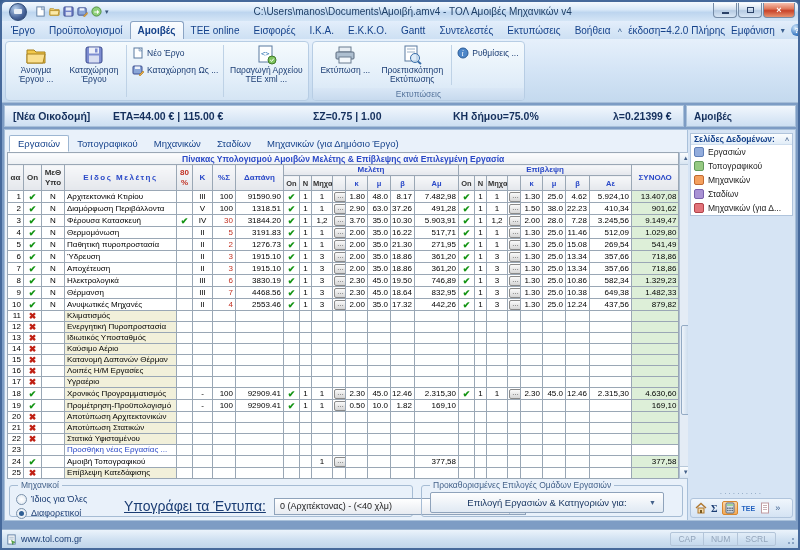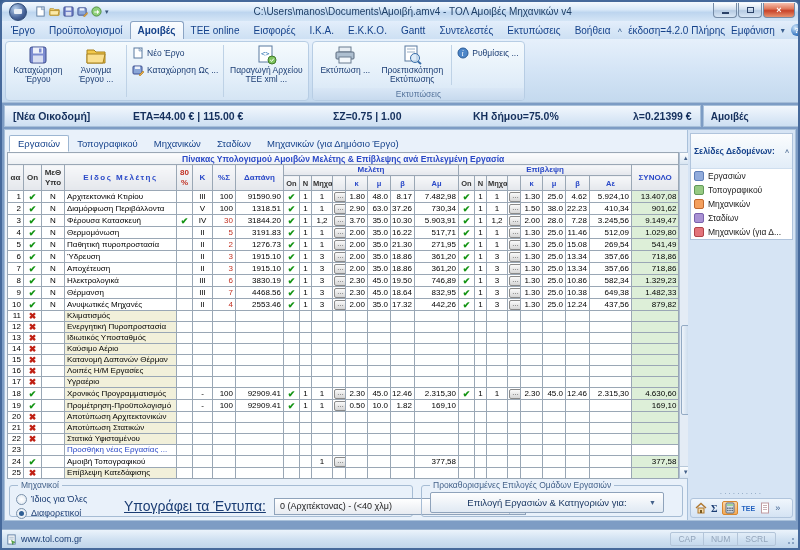--- a/index.html
+++ b/index.html
@@ -38,21 +38,21 @@
   .bigbtn svg{width:22px;height:20px;flex:none;margin-bottom:1px;}
   .rsep{width:1px;background:#bed2e6;margin:2px 2px;}
   .smallcol{display:flex;flex-direction:column;justify-content:flex-start;gap:5px;padding:4px 3px 0;}
   .smallbtn{display:flex;align-items:center;gap:3px;font-size:8.5px;color:#1a3c73;white-space:nowrap;}
   .smallbtn svg{width:12px;height:12px;flex:none;}
 
   
   .inforow{flex:none;display:flex;gap:2px;margin:2px 2px 0;}
   .infobar{flex:1;height:20px;display:flex;align-items:center;gap:0;background:linear-gradient(#f2f7fd,#dcea f8 50%,#cddff2);background:linear-gradient(#f2f7fd,#cddff2);border:1px solid #a8c0da;font-size:10.5px;font-weight:bold;color:#142f5c;padding:0 8px;white-space:nowrap;}
   .infobar span{display:inline-block;}
-  .inf-proj{width:120px;}
+  .inf-proj{width:100px;}
   .inf-eta{width:200px;}
   .inf-sz{width:140px;}
   .inf-kh{width:160px;}
   .amhdr{width:101px;flex:none;display:flex;align-items:center;background:linear-gradient(#f2f7fd,#cddff2);border:1px solid #a8c0da;font-size:10px;font-weight:bold;color:#142f5c;padding-left:7px;}
 
   
   .main{flex:1;display:flex;margin:2px 2px 8px;min-height:0;}
   .content{width:684px;flex:none;display:flex;flex-direction:column;background:#e9f1fa;border:1px solid #a8c0da;box-sizing:border-box;min-height:0;}
   .tabstrip{height:19px;flex:none;display:flex;align-items:flex-end;padding:2px 4px 0;font-size:9.5px;color:#15428b;}
   .ttab{padding:2px 8px 2px;white-space:nowrap;}
@@ -98,21 +98,21 @@
   .siglabel{font-size:14px;color:#1a3c73;white-space:nowrap;text-decoration:underline;}
   .combo{width:252px;height:17px;border:1px solid #8fa3bb;background:linear-gradient(#ffffff,#e7ebf1);display:flex;align-items:center;font-size:9px;color:#222;padding-left:5px;box-sizing:border-box;flex:none;}
   .combo .arr{margin-left:auto;align-self:stretch;width:15px;background:linear-gradient(#f5f8fb,#d9e3ee);border-left:1px solid #aebfd2;display:flex;align-items:center;justify-content:center;font-size:7px;color:#44618a;}
   .gb-presets{flex:1;display:flex;align-items:center;justify-content:flex-start;padding:4px 8px 2px;}
   .ddbtn{position:relative;width:232px;height:19px;border:1px solid #8fa3bb;border-radius:2px;background:linear-gradient(#fefefe,#e0e9f3);font-size:9.5px;color:#14325e;display:flex;align-items:center;justify-content:center;}
   .ddbtn .arr{position:absolute;right:7px;font-size:7px;color:#44618a;}
 
   
   .sidebar{flex:1;display:flex;flex-direction:column;background:#d6e4f4;border:1px solid #a8c0da;border-left:none;box-sizing:border-box;padding:3px 2px 2px;min-height:0;}
   .panel{background:#ffffff;border:1px solid #b0c4dc;}
-  .phdr{display:flex;align-items:center;font-size:8.5px;font-weight:bold;color:#15428b;padding:12px 3px;background:linear-gradient(#fbfdfe,#e2edf8);border-bottom:1px solid #cfdeee;}
+  .phdr{display:flex;align-items:center;font-size:8.5px;font-weight:bold;color:#15428b;padding:0 3px;background:linear-gradient(#fbfdfe,#e2edf8);border-bottom:1px solid #cfdeee;}
   .phdr .caret{margin-left:auto;font-size:7px;color:#5f7ba0;}
   .pitem{display:flex;align-items:center;gap:4px;padding:2px 3px;font-size:8.5px;color:#222;}
   .swatch{width:10px;height:10px;border:1px solid;border-radius:2px;flex:none;box-sizing:border-box;}
   .minibar{margin-top:auto;}
   .dothandle{text-align:center;color:#7f9ab8;font-size:7px;letter-spacing:2px;line-height:6px;}
   .micons{display:flex;align-items:center;gap:4px;background:linear-gradient(#f0f6fc,#d5e3f3);border:1px solid #b0c4dc;border-radius:3px;padding:2px 4px;margin-top:1px;}
   .micons svg{width:12px;height:12px;display:block;}
   .mi-sigma{font-size:10px;font-weight:bold;color:#1a3c73;font-family:"Liberation Serif",serif;}
   .mi-calc{background:linear-gradient(#fcd7a8,#f5a955);border:1px solid #d8872e;border-radius:2px;padding:0px 1px;}
   .mi-tee{font-size:7px;font-weight:bold;color:#1f5fbf;}
@@ -205,35 +205,35 @@
       <span>έκδοση=4.2.0 Πλήρης</span>
       <span>Εμφάνιση</span>
       <span class="chev">▾</span>
       <span class="helpicon">?</span>
     </div>
   </div>
 
   <div class="ribbon">
     <div class="rgroup">
       <div class="ritems">
+        <div class="bigbtn" style="width:52px">
+          <svg viewBox="0 0 22 20">
+              <path d="M2 5h7l2 2h9v11H2z" fill="#f2c84b" stroke="#a8821e"></path>
+              <path d="M2 9h18l-2 9H2z" fill="#fadf8e" stroke="#a8821e"></path>
+            </svg>
+          <span>Άνοιγμα Έργου ...</span>
+        </div>
         <div class="bigbtn" style="width:56px">
           <svg viewBox="0 0 22 20">
               <rect x="3" y="2" width="16" height="16" rx="2" fill="#7d8cd0" stroke="#3c4c8e"></rect>
               <rect x="6" y="2.5" width="10" height="6" fill="#eef1f9"></rect>
               <rect x="6" y="10.5" width="10" height="7" fill="#d8def1"></rect>
               <rect x="12" y="3.5" width="2.5" height="4" fill="#7d8cd0"></rect>
             </svg>
           <span>Καταχώρηση Έργου</span>
-        </div>
-        <div class="bigbtn" style="width:52px">
-          <svg viewBox="0 0 22 20">
-              <path d="M2 5h7l2 2h9v11H2z" fill="#f2c84b" stroke="#a8821e"></path>
-              <path d="M2 9h18l-2 9H2z" fill="#fadf8e" stroke="#a8821e"></path>
-            </svg>
-          <span>Άνοιγμα Έργου ...</span>
         </div>
         <div class="rsep"></div>
         <div class="smallcol">
           <div class="smallbtn">
             <svg viewBox="0 0 12 12">
                 <rect x="2" y="1" width="8" height="10" fill="#fff" stroke="#5a7aa0"></rect>
                 <path d="M7 1l3 3h-3z" fill="#cfe0f0" stroke="#5a7aa0" stroke-width=".5"></path>
               </svg>
             <span>Νέο Έργο</span>
           </div>
@@ -416,21 +416,21 @@
                 <td class="ctr">V</td>
                 <td class="num">100</td>
                 <td class="num">1318.51</td>
                 <td class="ctr chk">✔</td>
                 <td class="ctr">1</td>
                 <td class="ctr">1</td>
                 <td class="ctr"><span class="dots">…</span></td>
                 <td class="num">2.90</td>
                 <td class="num">63.0</td>
                 <td class="num">37.26</td>
-                <td class="num">730,34</td>
+                <td class="num">491,28</td>
                 <td class="ctr chk">✔</td>
                 <td class="ctr">1</td>
                 <td class="ctr">1</td>
                 <td class="ctr"><span class="dots">…</span></td>
                 <td class="num">1.50</td>
                 <td class="num">38.0</td>
                 <td class="num">22.23</td>
                 <td class="num">410,34</td>
                 <td class="num total">901,62</td>
               </tr>

